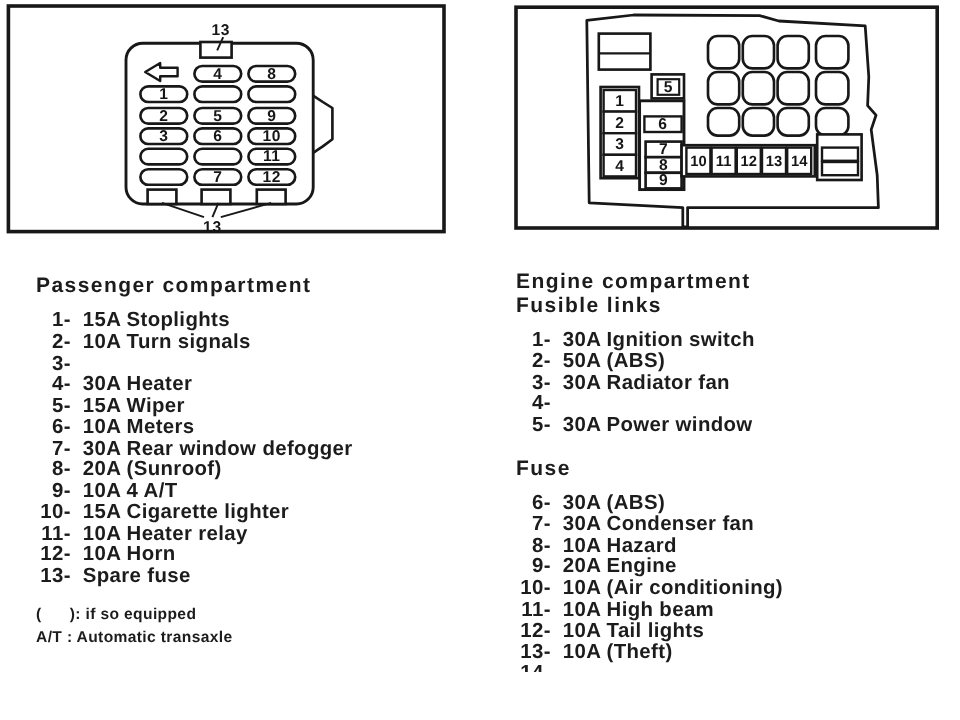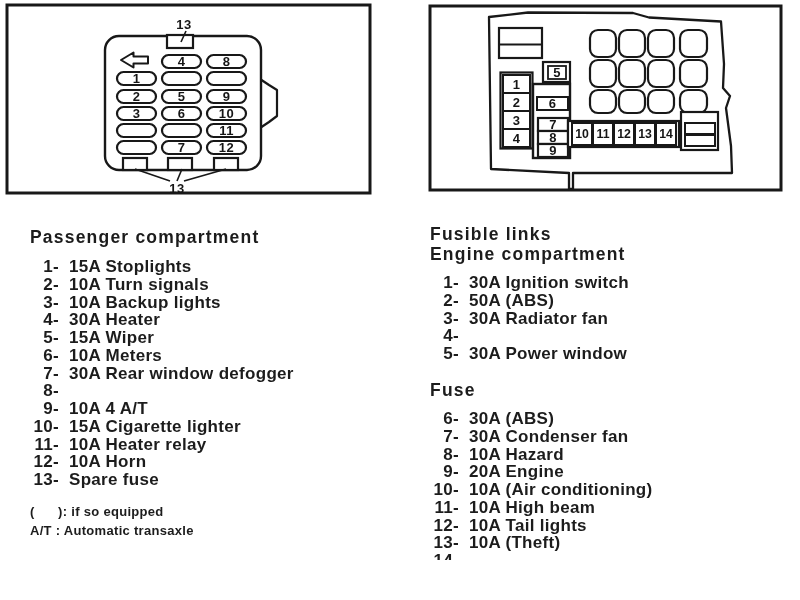--- a/index.html
+++ b/index.html
@@ -166,40 +166,40 @@
     <div class="row">
         <span class="n">1-</span>
         <span class="d">15A Stoplights</span>
       </div>
     <div class="row">
         <span class="n">2-</span>
         <span class="d">10A Turn signals</span>
       </div>
     <div class="row">
         <span class="n">3-</span>
-        <span class="d">10A Backup lights</span>
       </div>
     <div class="row">
         <span class="n">4-</span>
         <span class="d">30A Heater</span>
       </div>
     <div class="row">
         <span class="n">5-</span>
         <span class="d">15A Wiper</span>
       </div>
     <div class="row">
         <span class="n">6-</span>
         <span class="d">10A Meters</span>
       </div>
     <div class="row">
         <span class="n">7-</span>
         <span class="d">30A Rear window defogger</span>
       </div>
     <div class="row">
         <span class="n">8-</span>
+        <span class="d">20A (Sunroof)</span>
       </div>
     <div class="row">
         <span class="n">9-</span>
         <span class="d">10A 4 A/T</span>
       </div>
     <div class="row">
         <span class="n">10-</span>
         <span class="d">15A Cigarette lighter</span>
       </div>
     <div class="row">
@@ -215,22 +215,22 @@
         <span class="d">Spare fuse</span>
       </div>
   </div>
 
   <div class="abs notes" style="left:30px; top:503px;">
     <div class="note-line">(      ): if so equipped</div>
     <div class="note-line">A/T : Automatic transaxle</div>
   </div>
 
   <div class="abs" style="left:430px; top:225px;">
+    <div class="h1">Engine compartment</div>
     <div class="h1">Fusible links</div>
-    <div class="h1">Engine compartment</div>
   </div>
 
   <div class="abs list" style="left:430px; top:273px;">
     <div class="row">
         <span class="n">1-</span>
         <span class="d">30A Ignition switch</span>
       </div>
     <div class="row">
         <span class="n">2-</span>
         <span class="d">50A (ABS)</span>

